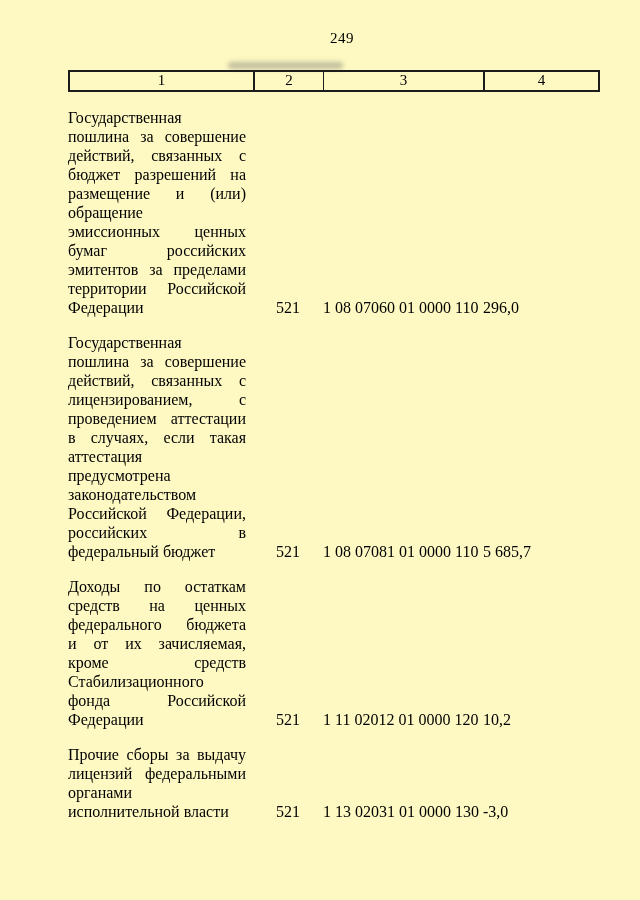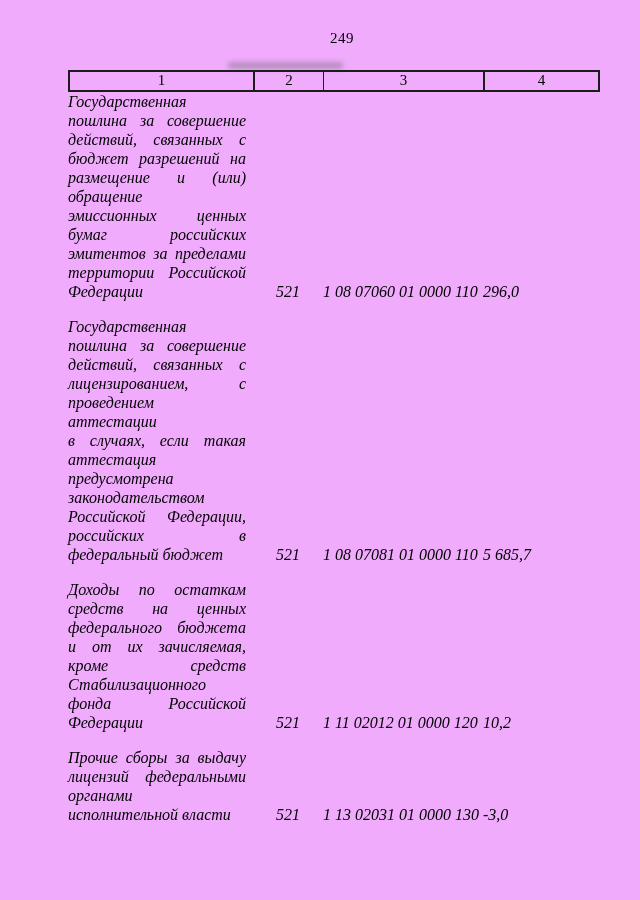--- a/index.html
+++ b/index.html
@@ -1,19 +1,19 @@
 <!DOCTYPE html>
 <html><head>
 <meta charset="utf-8">
 <style>
   html,body{margin:0;padding:0;background:#ffffff;}
   .page{
     position:relative;
     width:640px;height:900px;
-    background:#f0abfc;
+    background:#fef9c3;
     color:#000;
     font-family:"Liberation Serif","DejaVu Serif",serif;
     overflow:hidden;
   }
   .page-number{
     position:absolute;top:30px;left:68px;width:548px;
     text-align:center;font-size:15px;letter-spacing:.5px;
   }
   .doc-table{position:absolute;left:68px;top:70px;width:532px;}
   .header-row{
@@ -21,21 +21,21 @@
     border:2px solid #1c1c1c;
   }
   .hc{
     box-sizing:border-box;text-align:center;
     font-size:15px;line-height:17px;
   }
   .hc.c1{width:183px;}
   .hc.c2{width:70px;border-left:2px solid #1c1c1c;}
   .hc.c3{width:160px;border-left:1.5px solid #1c1c1c;}
   .hc.c4{width:115px;border-left:2px solid #1c1c1c;}
-  .table-body{margin-top:0;font-style:italic;}
+  .table-body{margin-top:16px;}
   .row{
     display:flex;align-items:flex-end;
     margin-bottom:16px;
     font-size:16px;line-height:19px;
   }
   .cell{box-sizing:border-box;}
   .cell.name{width:185px;padding-right:7px;}
   .cell.admin{width:70px;text-align:center;}
   .cell.code{width:160px;text-align:left;}
   .cell.amount{width:117px;text-align:left;padding-right:3px;}

